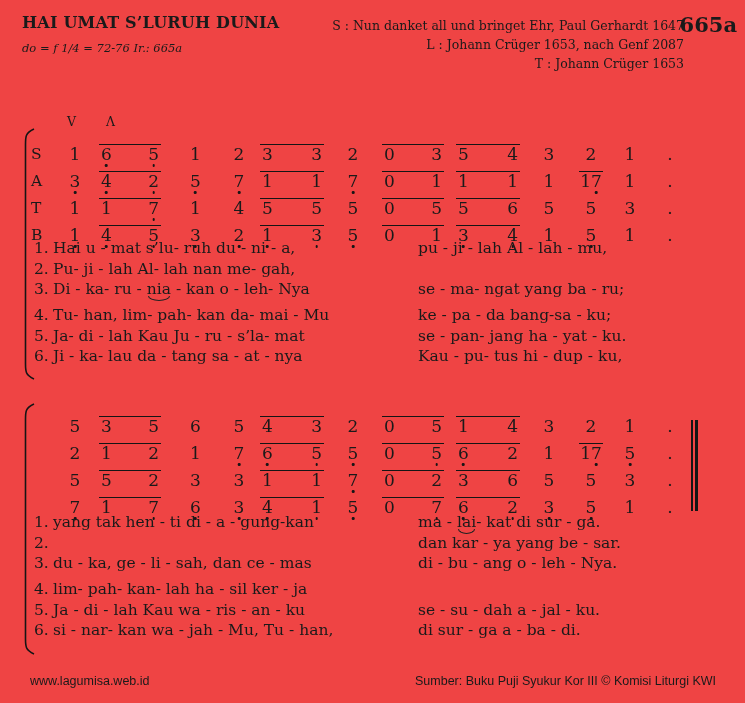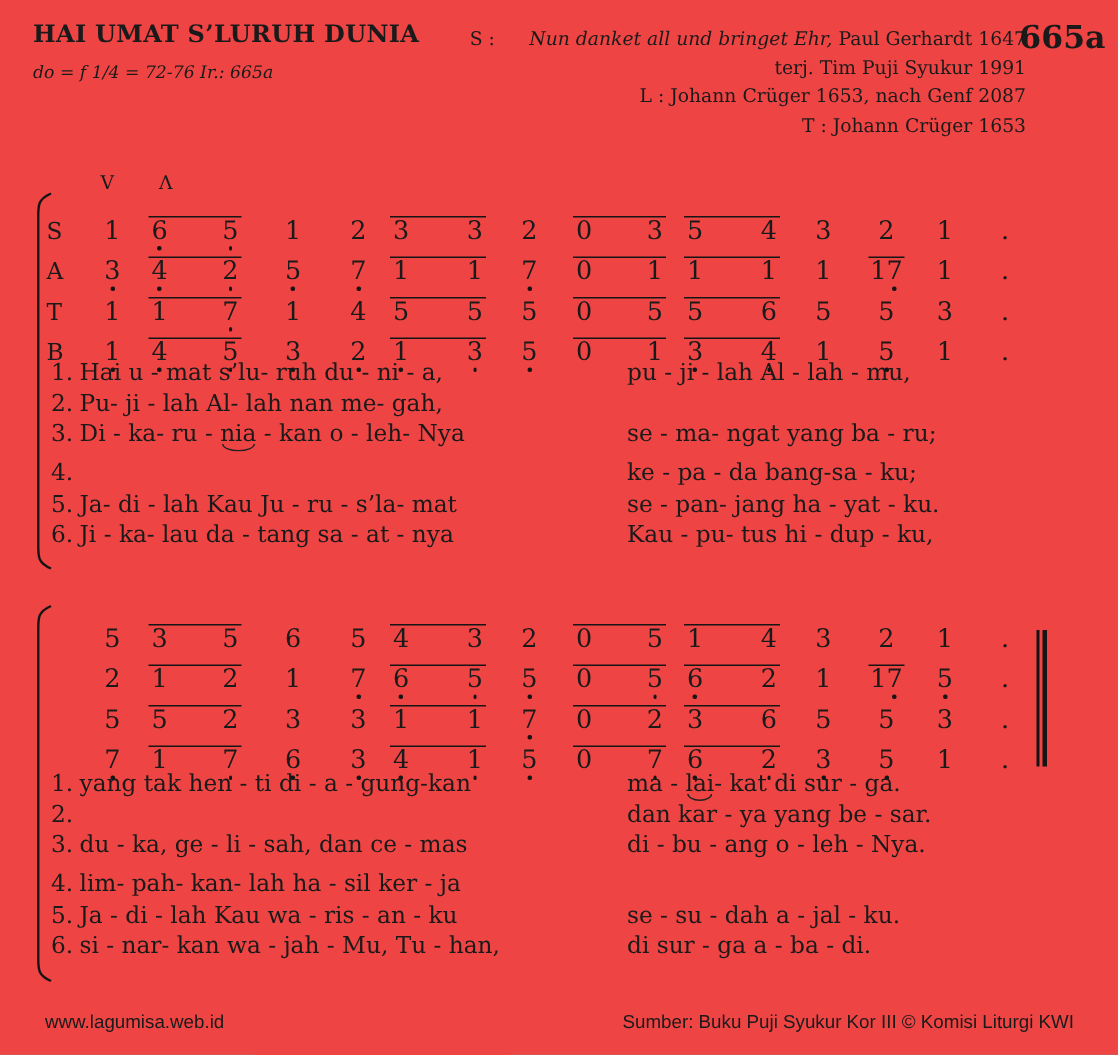--- a/index.html
+++ b/index.html
@@ -7,21 +7,21 @@
   #page{
     position:relative; width:745px; height:703px; margin:0 auto;
     background:#ef4444; color:#1a1a1a; overflow:hidden;
     font-family:"DejaVu Serif", serif;
   }
   
   #title{position:absolute; left:22px; top:13px; font-size:16px; font-weight:bold; letter-spacing:.2px;}
   #tempo{position:absolute; left:22px; top:41px; font-size:11.5px; font-style:italic;}
   #hymn-number{position:absolute; right:8px; top:12px; font-size:21px; font-weight:bold;}
   #credits{position:absolute; right:61px; top:16px; text-align:right; font-size:12.5px; line-height:19.2px; white-space:nowrap;}
-  #credits .ital{font-style:italic;margin-left:19px;}
+  #credits .ital{}
   
   .bracket{position:absolute; left:20px;}
   .staff{
     position:absolute; left:28px; display:grid;
     grid-template-columns:29px 36px 74px 57px 30px 76px 46px 74px 76px 46px 38px 40px 40px;
     grid-auto-rows:27px;
   }
   .cell{display:flex; align-items:center; justify-content:center; position:relative;}
   .cell.vlabel{justify-content:flex-start; padding-left:3px; font-size:15.5px;}
   .note,.contdot{font-size:17px; line-height:20px; display:inline-block; position:relative;}
@@ -56,21 +56,20 @@
 </head>
 <body>
 
 <div id="page">
 
   <div id="title">HAI UMAT S’LURUH DUNIA</div>
   <div id="tempo">do = f   1/4 = 72-76   Ir.: 665a</div>
   <div id="hymn-number">665a</div>
   <div id="credits">
     <div><span>S : </span><span class="ital">Nun danket all und bringet Ehr,</span><span> Paul Gerhardt 1647</span></div>
-    <div>terj. Tim Puji Syukur 1991</div>
     <div>L : Johann Crüger 1653, nach Genf 2087</div>
     <div>T : Johann Crüger 1653</div>
   </div>
 
   <svg class="bracket" style="top:128px" width="16" height="252" viewBox="0 0 16 252">
     <path d="M14 1 C 5 5, 5.5 9, 5.5 18 L 5.5 234 C 5.5 243, 5 247, 14 251" fill="none" stroke="#151515" stroke-width="1.6"></path>
   </svg>
   <div id="breath-row"></div>
   <div class="staff" id="staff1" style="top:140px">
       <div class="cell vlabel">S</div>
@@ -283,20 +282,21 @@
         <span class="vnum">2.</span>
         <span class="vleft"><span>Pu-  ji -  lah   Al-  lah  nan  me- gah,</span></span>
       </div>
       <div class="verse-line" style="top: 280.2px;">
         <span class="vnum">3.</span>
         <span class="vleft"><span>Di -  ka- ru -  </span><span class="slur">nia</span><span> -  kan   o -  leh- Nya</span></span>
         <span class="vright"><span>se -   ma-  ngat yang  ba -   ru;</span></span>
       </div>
       <div class="verse-line" style="top: 306px;">
         <span class="vnum">4.</span>
+        <span class="vleft"><span>Tu-  han, lim-  pah-  kan   da-  mai - Mu</span></span>
         <span class="vright"><span>ke -   pa -  da   bang-sa -   ku;</span></span>
       </div>
       <div class="verse-line" style="top: 326.6px;">
         <span class="vnum">5.</span>
         <span class="vleft"><span>Ja-  di -  lah   Kau   Ju -  ru -  s’la-  mat</span></span>
         <span class="vright"><span>se -   pan- jang   ha -  yat -  ku.</span></span>
       </div>
       <div class="verse-line" style="top: 347.2px;">
         <span class="vnum">6.</span>
         <span class="vleft"><span>Ji -   ka-  lau    da -  tang  sa -   at -  nya</span></span>

